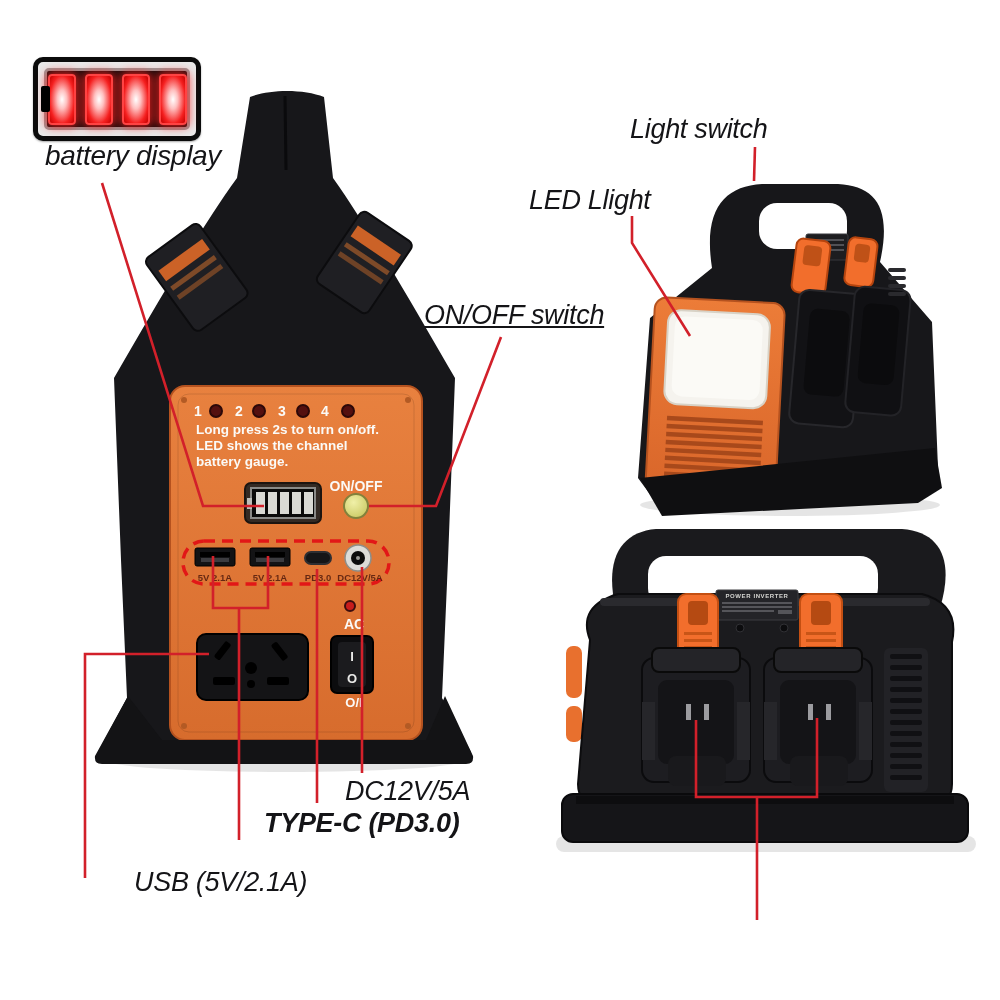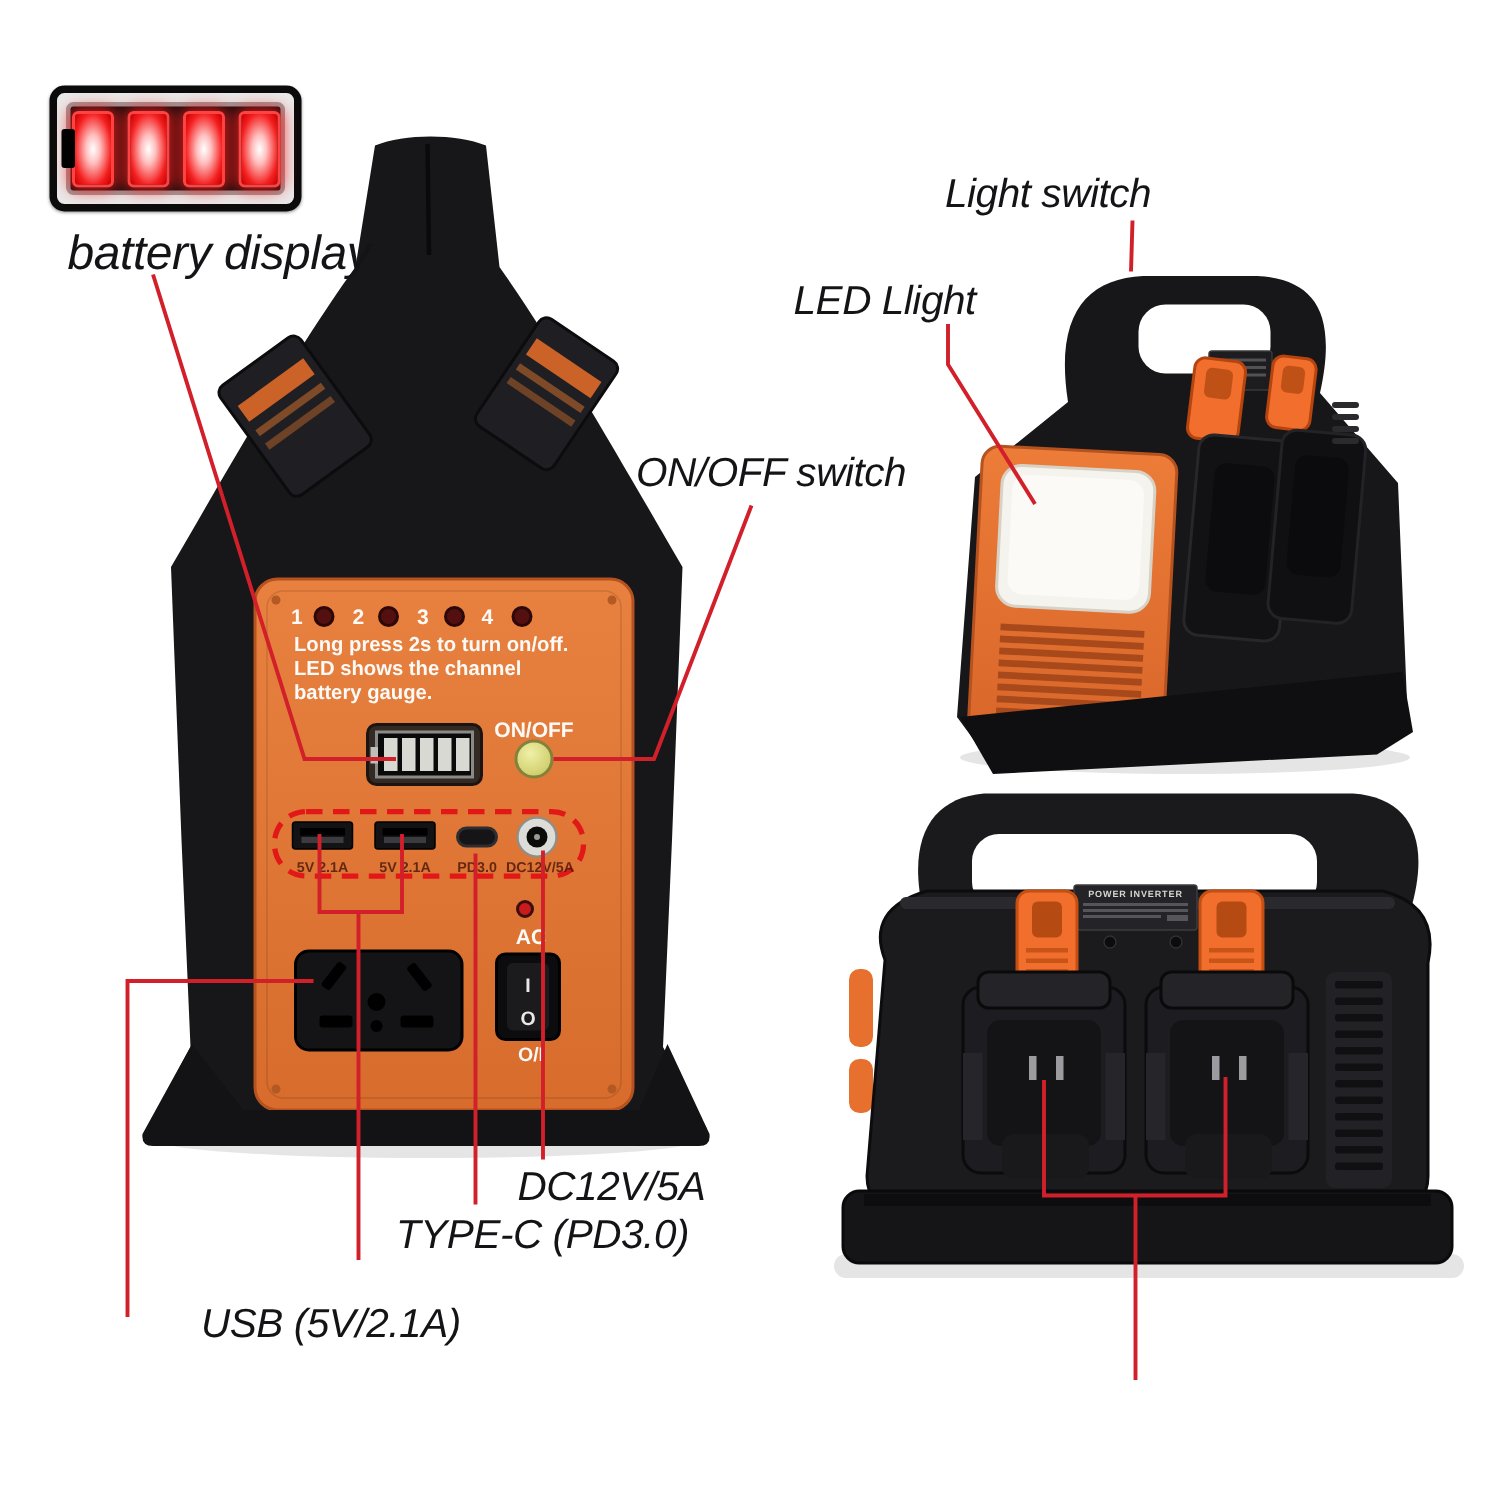--- a/index.html
+++ b/index.html
@@ -296,20 +296,20 @@
       <line x1="755" y1="147" x2="754" y2="181"></line>
       <polyline points="632,216 632,243 690,336"></polyline>
       <path d="M213,556 L213,608 L268,608 L268,556 M239,608 L239,840"></path>
       <line x1="317" y1="569" x2="317" y2="803"></line>
       <line x1="362" y1="567" x2="362" y2="773"></line>
       <polyline points="209,654 85,654 85,878"></polyline>
       <path d="M696,720 L696,797 L817,797 L817,718 M757,797 L757,920"></path>
     </g>
   </svg>
 
-  <div class="lbl" style="left:45px;top:150px;font-size:32px;">battery display</div>
+  <div class="lbl" style="left:45px;top:140px;font-size:28px;">battery display</div>
   <div class="lbl" style="left:630px;top:114px;">Light switch</div>
   <div class="lbl" style="left:529px;top:185px;text-align:center;">LED Llight</div>
-  <div class="lbl" style="left:424px;top:300px;">ON/OFF switch</div>
+  <div class="lbl" style="left:424px;top:300px;text-decoration:underline;">ON/OFF switch</div>
   <div class="lbl" style="left:345px;top:776px;">DC12V/5A</div>
-  <div class="lbl" style="left:264px;top:808px;">TYPE-C (PD3.0)</div>
+  <div class="lbl" style="left:264px;top:808px;font-weight:bold;">TYPE-C (PD3.0)</div>
   <div class="lbl" style="left:134px;top:847px;margin-top:20px;">USB (5V/2.1A)</div>
 </div>
 
 </body></html>

